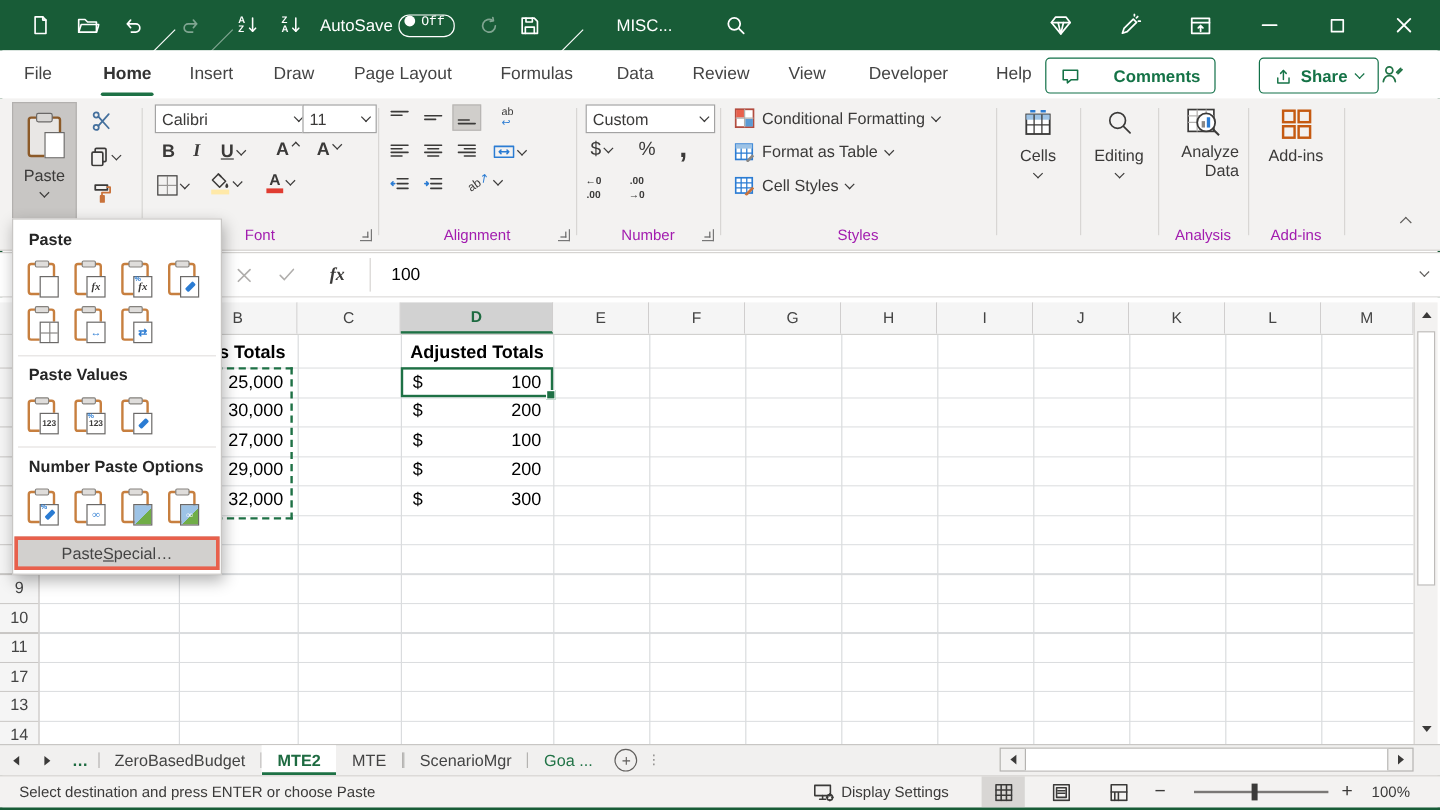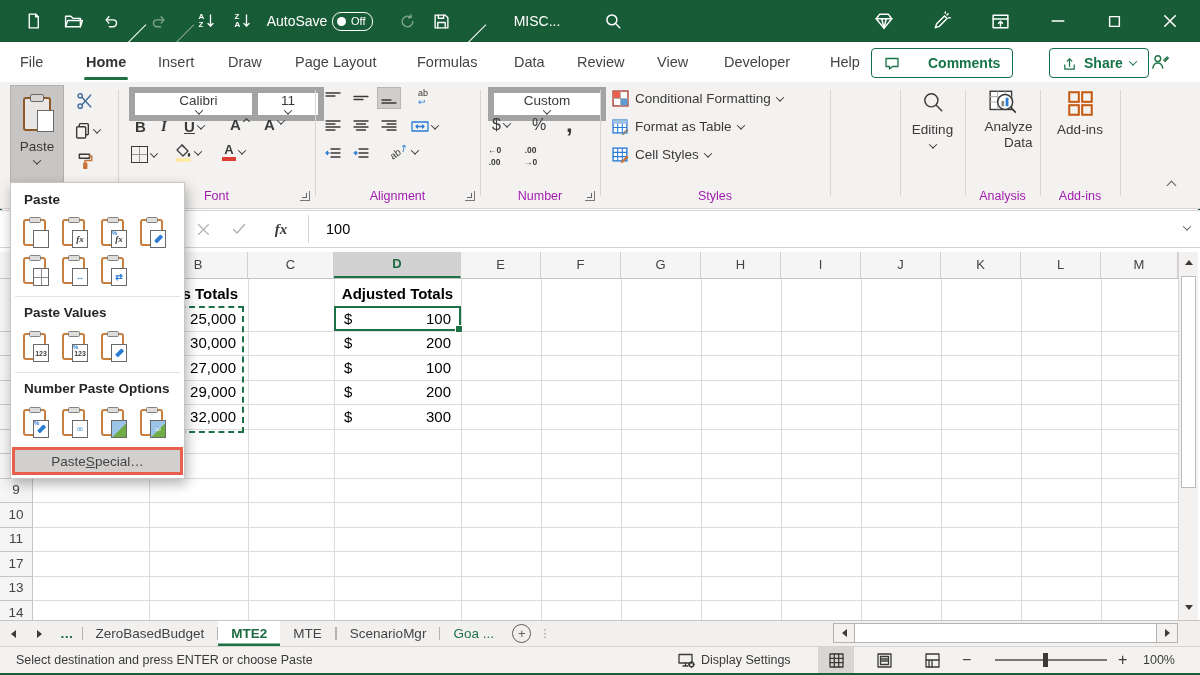--- a/index.html
+++ b/index.html
@@ -5,37 +5,37 @@
   html,body{margin:0;padding:0;background:#e6e6e6;font-family:"Liberation Sans",sans-serif;}
   .window{position:relative;width:1200px;height:675px;background:#fff;overflow:hidden;box-shadow:inset 0 0 0 2px #185C37;}
   .abs{position:absolute;}
   svg.ic{fill:none;stroke:currentColor;stroke-width:1.3;stroke-linecap:round;stroke-linejoin:round;display:block;}
   .cv{display:inline-block;width:5px;height:5px;border-right:1.2px solid currentColor;border-bottom:1.2px solid currentColor;transform:rotate(45deg) translate(-1px,-1px);}
   .cu{display:inline-block;width:6px;height:6px;border-right:1.4px solid currentColor;border-bottom:1.4px solid currentColor;transform:rotate(-135deg);}
   
   .titlebar{position:absolute;left:0;top:0;width:1200px;height:42px;background:#185C37;color:#fff;}
   .tb{position:absolute;top:0;height:42px;display:flex;align-items:center;justify-content:center;color:#fff;}
   .dim{opacity:.45;}
-  .pill{display:flex;align-items:center;gap:5px;border:1px solid #fff;border-radius:9px;height:17px;padding:0 7px 0 4px;font-size:11px;}
+  .pill{display:flex;align-items:flex-start;gap:5px;border:1px solid #fff;border-radius:9px;height:17px;padding:0 7px 0 4px;font-size:11px;font-family:Liberation Mono, monospace;}
   .pill .dot{width:9px;height:9px;border-radius:50%;background:#fff;}
   .sortstack{display:flex;flex-direction:column;font-size:8px;font-weight:700;line-height:8px;margin-right:2px;}
   
   .tabrow{position:absolute;left:0;top:42px;width:1200px;height:40px;background:#fff;}
   .rtab{position:absolute;top:0;height:40px;display:flex;align-items:center;font-size:14.5px;color:#444;cursor:default;}
   .rtab.active{font-weight:700;color:#333;}
   .rtab.active::after{content:"";position:absolute;left:2px;right:2px;bottom:2px;height:3px;background:#1E7145;border-radius:2px;}
   .pillbtn{position:absolute;top:6px;height:28px;border:1px solid #117048;border-radius:4px;background:#fff;color:#157347;font-size:14px;font-weight:600;display:flex;align-items:center;gap:7px;padding:0 12px;}
   
   .ribbon{position:absolute;left:0;top:82px;width:1200px;height:126px;background:#F3F2F1;border-bottom:1px solid #D6D4D2;font-size:13.5px;color:#3B3A39;}
   .gdiv{position:absolute;top:8px;height:106px;width:1px;background:#D8D6D4;}
   .grp{position:absolute;top:0;height:126px;}
   .glabel{position:absolute;bottom:5px;left:0;right:0;text-align:center;font-size:12.5px;color:#a21caf;}
   .lnch{position:absolute;right:5px;bottom:7px;width:9px;height:9px;border-right:1px solid #777;border-bottom:1px solid #777;}
   .lnch::before{content:"";position:absolute;right:2px;bottom:2px;width:4px;height:4px;border-right:1.2px solid #666;border-bottom:1.2px solid #666;}
-  .combo{position:absolute;background:#fff;border:6px solid #a3a3a3;height:22px;display:flex;align-items:center;font-size:13.5px;color:#3B3A39;padding:0 5px;justify-content:space-between;flex-direction:column;}
+  .combo{position:absolute;background:#fff;border:1px solid #a3a3a3;height:22px;display:flex;align-items:center;font-size:13.5px;color:#3B3A39;padding:0 5px;justify-content:space-between;}
   .rbtn{position:absolute;display:flex;align-items:center;gap:3px;color:#3B3A39;}
   .bigbtn{position:absolute;display:flex;flex-direction:column;align-items:center;color:#3B3A39;}
   
   .pastebtn{position:absolute;left:10px;top:3px;width:54px;height:99px;background:#C8C6C4;border:1px solid #B2B0AE;display:flex;flex-direction:column;align-items:center;padding-top:11px;box-sizing:border-box;}
   .clipXL{position:relative;width:24px;height:30px;border:2px solid #8C5A28;border-radius:3px;background:#E9E7E5;}
   .clipXL::before{content:"";position:absolute;top:-5px;left:50%;transform:translateX(-50%);width:12px;height:6px;background:#D8D6D4;border:1.5px solid #6a6867;border-radius:2px;}
   .clipXL .paperXL{position:absolute;right:-5px;bottom:-3px;width:15px;height:20px;background:#fff;border:1.5px solid #6B6968;}
   
   .clip{position:relative;width:19px;height:23px;border:2px solid #C77F3F;border-radius:3px;background:#fff;margin:2px;}
   .clip::before{content:"";position:absolute;top:-4px;left:50%;transform:translateX(-50%);width:10px;height:4px;background:#DFDDDB;border:1.5px solid #85827E;border-radius:1.5px;}
@@ -457,20 +457,32 @@
             <path d="M1 6h13M1 10h13M5.3 2v12M9.7 2v12" stroke="#2B7CD3"></path>
             <path d="M8 15l6-6 1.5 1.5-6 6z" fill="#C9723A"></path>
           </svg>
         <span>Cell Styles</span>
         <i class="cv"></i>
       </div>
       <div class="glabel">Styles</div>
     </div>
     <div class="gdiv" style="left:830px;"></div>
 
+    <div class="grp" style="left:830px;width:70px;">
+      <div class="bigbtn" style="left:0;right:0;top:8px;">
+        <svg width="26" height="26" viewBox="0 0 24 24" style="display:block;">
+            <rect x="3" y="5" width="18" height="15" fill="#fff" stroke="#3B3A39" stroke-width="1.4"></rect>
+            <rect x="3" y="5" width="18" height="4" fill="#9DC3E6"></rect>
+            <path d="M3 13h18M9 5v15M15 5v15" stroke="#3B3A39"></path>
+            <path d="M6 2.5h4M14 2.5h4" stroke="#2B7CD3" stroke-width="2"></path>
+          </svg>
+        <span style="margin-top:6px;">Cells</span>
+        <i class="cv" style="margin-top:6px;"></i>
+      </div>
+    </div>
     <div class="gdiv" style="left:900px;"></div>
 
     <div class="grp" style="left:900px;width:65px;">
       <div class="bigbtn" style="left:0;right:0;top:8px;">
         <svg class="ic" width="24" height="24" viewBox="0 0 22 22">
             <circle cx="9.5" cy="9.5" r="6"></circle>
             <path d="M14 14l5 5"></path>
           </svg>
         <span style="margin-top:8px;">Editing</span>
         <i class="cv" style="margin-top:6px;"></i>

